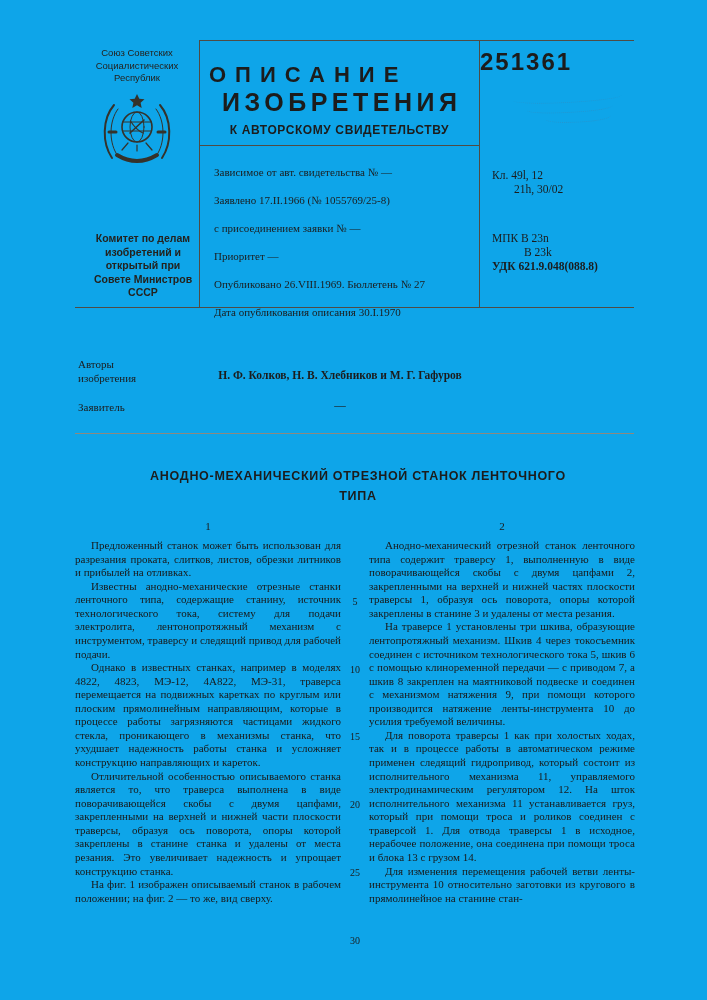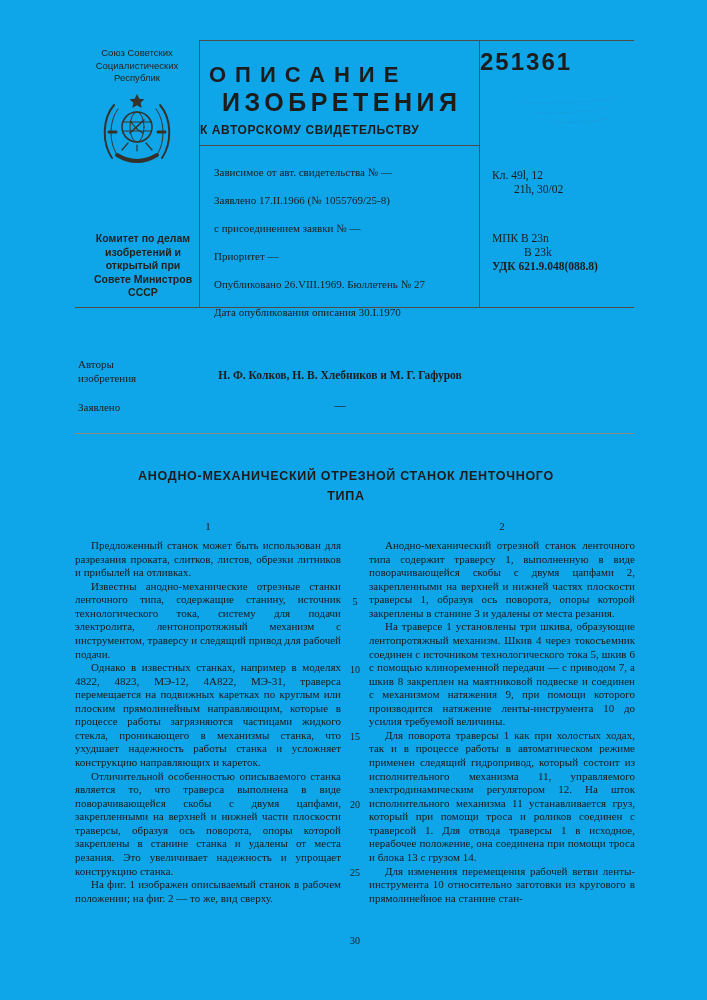--- a/index.html
+++ b/index.html
@@ -17,21 +17,21 @@
   .h-left  { position:absolute; left:0; top:0; width:125px; height:100%; border-right:1.5px solid #4f4c45; }
   .h-mid   { position:absolute; left:125px; top:0; width:280px; height:100%; border-right:1.5px solid #4f4c45; border-top:1.5px solid #4f4c45; }
   .h-right { position:absolute; left:405px; top:0; width:154px; height:100%; border-top:1.5px solid #4f4c45; }
 
   .org-top { padding:7px 8px 0; text-align:center; font-family:"Liberation Sans", sans-serif; font-size:9.5px; line-height:12.5px; color:#24221e; }
   .emblem  { position:absolute; top:52px; left:50%; transform:translateX(-50%); width:76px; height:80px; }
   .org-bottom { position:absolute; top:192px; left:12px; right:0; padding:0 6px; text-align:center; font-family:"Liberation Sans", sans-serif; font-weight:bold; font-size:10.5px; line-height:13.5px; color:#24221e; }
 
   .kind1 { margin-top:21px; font-family:"Liberation Sans", sans-serif; font-weight:bold; font-size:22px; letter-spacing:9px; text-indent:9px; white-space:nowrap; }
   .kind2 { margin-top:0px; text-align:center; font-family:"Liberation Sans", sans-serif; font-weight:bold; font-size:25px; letter-spacing:4.5px; text-indent:4.5px; white-space:nowrap; }
-  .subtitle { margin-top:6px; padding-bottom:8px; border-bottom:1.5px solid #4f4c45; text-align:left; font-family:"Liberation Sans", sans-serif; font-weight:bold; font-size:12px; letter-spacing:0.6px; }
+  .subtitle { margin-top:6px; padding-bottom:8px; border-bottom:1.5px solid #4f4c45; text-align:center; font-family:"Liberation Sans", sans-serif; font-weight:bold; font-size:12px; letter-spacing:0.6px; }
   .fields { margin:20px 0 0 14px; }
   .field  { font-size:11px; line-height:13px; margin-bottom:15px; }
 
   .number { margin-top:7px; text-align:left; font-family:"Liberation Sans", sans-serif; font-weight:bold; font-size:24px; letter-spacing:2px; }
   .stamp { position:absolute; top:52px; left:34px; width:108px; height:52px; transform:rotate(-2deg); opacity:.5; }
   .stamp-line { border-bottom:1.5px dotted rgba(95,112,142,.55); height:10px; border-radius:0 0 60% 40%; }
   .stamp-line.s2 { width:80%; margin-left:12%; }
   .stamp-line.s3 { width:60%; margin-left:30%; }
   .class-block { position:absolute; top:128px; left:12px; font-size:11.5px; line-height:13.5px; }
   .cl-ind1 { padding-left:22px; }
@@ -40,21 +40,21 @@
   .cl-udk  { font-weight:bold; margin-top:1px; }
 
   
   .authors-label { position:absolute; left:78px; top:357px; width:86px; font-size:11px; line-height:14px; }
   .authors-names { position:absolute; left:170px; top:369px; width:340px; text-align:center; font-weight:bold; font-size:11.5px; }
   .applicant-label { position:absolute; left:78px; top:401px; font-size:11px; }
   .applicant-value { position:absolute; left:170px; top:399px; width:340px; text-align:center; font-size:11.5px; }
   .rule { position:absolute; left:75px; top:433px; width:559px; border-top:1px solid #8d897f; }
 
   
-  .title { position:absolute; left:96px; top:466px; width:500px; text-align:center; font-family:"Liberation Sans", sans-serif; font-weight:bold; font-size:12.5px; letter-spacing:0.7px; line-height:20px; }
+  .title { position:absolute; left:108px; top:466px; width:500px; text-align:center; font-family:"Liberation Sans", sans-serif; font-weight:bold; font-size:12.5px; letter-spacing:0.7px; line-height:20px; }
 
   
   .bodywrap { position:absolute; left:75px; top:520px; width:560px; display:flex; }
   .bcol { width:266px; }
   .gutter { width:28px; padding-top:19px; font-size:10px; }
   .gnum { height:67.8px; display:flex; align-items:flex-end; justify-content:center; }
   .colnum { height:19px; text-align:center; font-size:11px; }
   .para { margin:0; font-size:11px; line-height:13.56px; text-align:justify; text-indent:16px; color:#191919; }
 </style>
 </head>
@@ -115,21 +115,21 @@
         <div class="cl-mt">МПК В 23n</div>
         <div class="cl-ind2">В 23k</div>
         <div class="cl-udk">УДК 621.9.048(088.8)</div>
       </div>
     </div>
 
   </div>
 
   <div class="authors-label">Авторы изобретения</div>
   <div class="authors-names">Н. Ф. Колков, Н. В. Хлебников и М. Г. Гафуров</div>
-  <div class="applicant-label">Заявлено</div>
+  <div class="applicant-label">Заявитель</div>
   <div class="applicant-value">—</div>
   <div class="rule"></div>
 
   <div class="title">
     <div>АНОДНО-МЕХАНИЧЕСКИЙ ОТРЕЗНОЙ СТАНОК ЛЕНТОЧНОГО</div>
     <div>ТИПА</div>
   </div>
 
   <div class="bodywrap">
     <div class="bcol">

